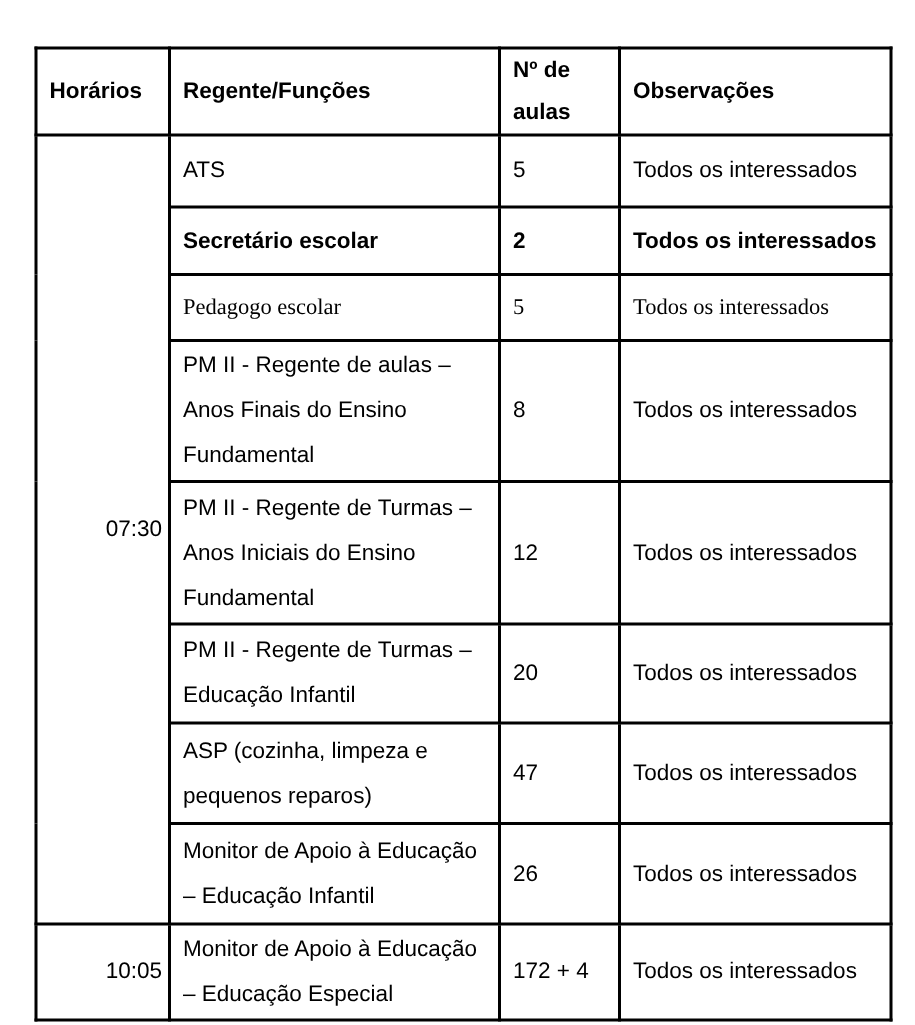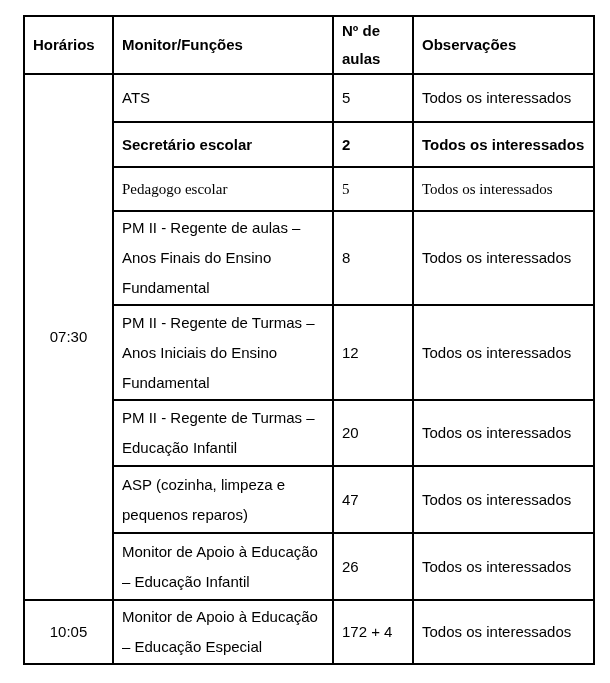--- a/index.html
+++ b/index.html
@@ -10,21 +10,21 @@
   body {
     width: 610px;
     height: 683px;
     position: relative;
     font-family: "Liberation Sans", sans-serif;
     color: #000000;
   }
   table.doc-table {
     position: absolute;
     left: 23px;
-    top: 15px;
+    top: 31px;
     border-collapse: collapse;
     table-layout: fixed;
     width: 570px;
   }
   .doc-table th,
   .doc-table td {
     border: 2px solid #000000;
     font-size: 15px;
     line-height: 30px;
     vertical-align: middle;
@@ -33,21 +33,21 @@
     white-space: pre-line;
     overflow: hidden;
     background: #ffffff;
   }
   .doc-table th {
     font-weight: bold;
     line-height: 28px;
     padding: 0 8px;
   }
   .doc-table td.time-cell {
-    text-align: center;
+    text-align: right;
     padding: 1px 4px;
   }
   
   tr.row-header { height: 58px; }
   tr.row-0 { height: 48px; }
   tr.row-1 { height: 45px; font-weight: bold; }
   tr.row-2 { height: 44px; font-family: Liberation Serif, serif; }
   tr.row-3 { height: 80px; }
   tr.row-4 { height: 95px; }
   tr.row-5 { height: 66px; }
@@ -61,21 +61,21 @@
 <table class="doc-table">
   <colgroup>
     <col style="width:89px">
     <col style="width:220px">
     <col style="width:80px">
     <col style="width:181px">
   </colgroup>
   <tbody>
     <tr class="row-header">
       <th>Horários</th>
-      <th>Monitor/Funções</th>
+      <th>Regente/Funções</th>
       <th>Nº de
 aulas</th>
       <th>Observações</th>
     </tr>
     <tr class="row-0">
       <td class="time-cell" rowspan="8">07:30</td>
       <td class="cargo-cell">ATS</td>
       <td class="vagas-cell">5</td>
       <td class="obs-cell">Todos os interessados</td>
     </tr>

